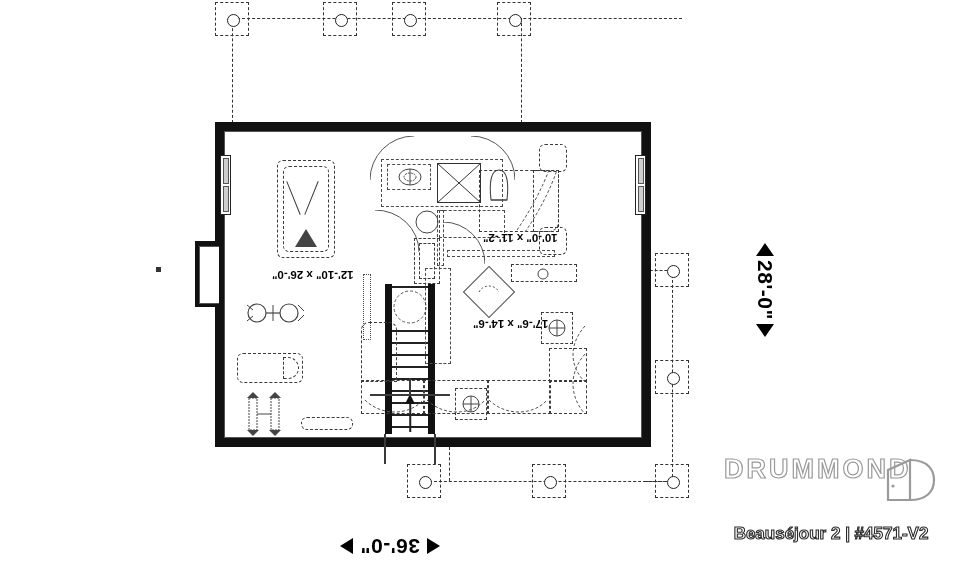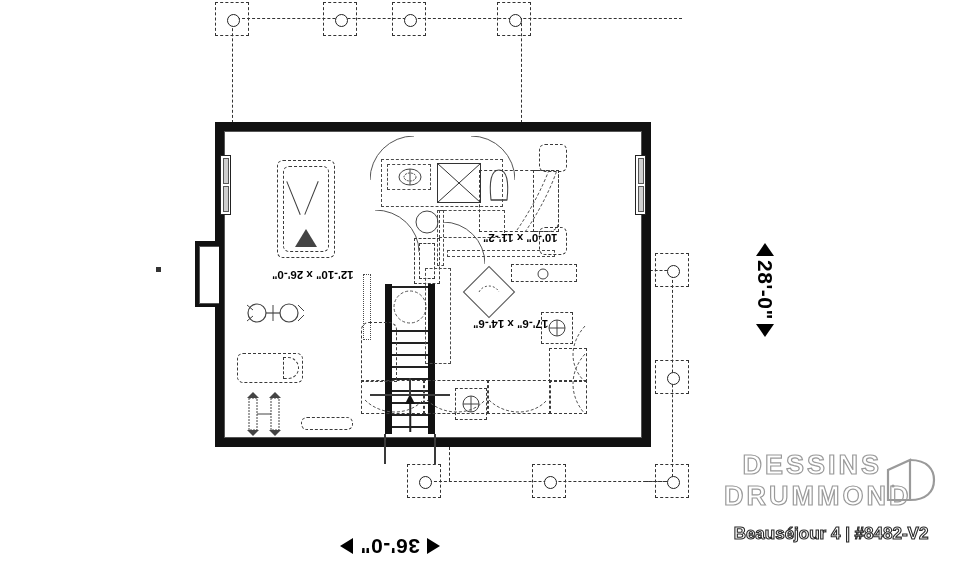--- a/index.html
+++ b/index.html
@@ -302,23 +302,22 @@
     <span class="tri tri-r"></span>
   </div>
 
   <div class="dim dim-right">
     <span class="tri tri-u"></span>
     <span class="lbl">28'-0"</span>
     <span class="tri tri-d"></span>
   </div>
 
   <div class="logo">
-    <div class="l1">DESSINS</div>
     <div class="l2">DRUMMOND</div>
     <svg class="mark" viewBox="0 0 52 50">
       <path d="M4 44 L4 14 L26 4 L26 44 Z" fill="none" stroke="#9a9a9a" stroke-width="2.2"></path>
       <path d="M26 4 C44 4 50 14 50 24 C50 36 42 44 26 44" fill="none" stroke="#9a9a9a" stroke-width="2.2"></path>
       <circle cx="9" cy="30" r="1.6" fill="#9a9a9a"></circle>
     </svg>
   </div>
 
-  <div class="title">Beauséjour 4 | #8482-V2</div>
+  <div class="title">Beauséjour 2 | #4571-V2</div>
 </div>
 
 </body></html>

